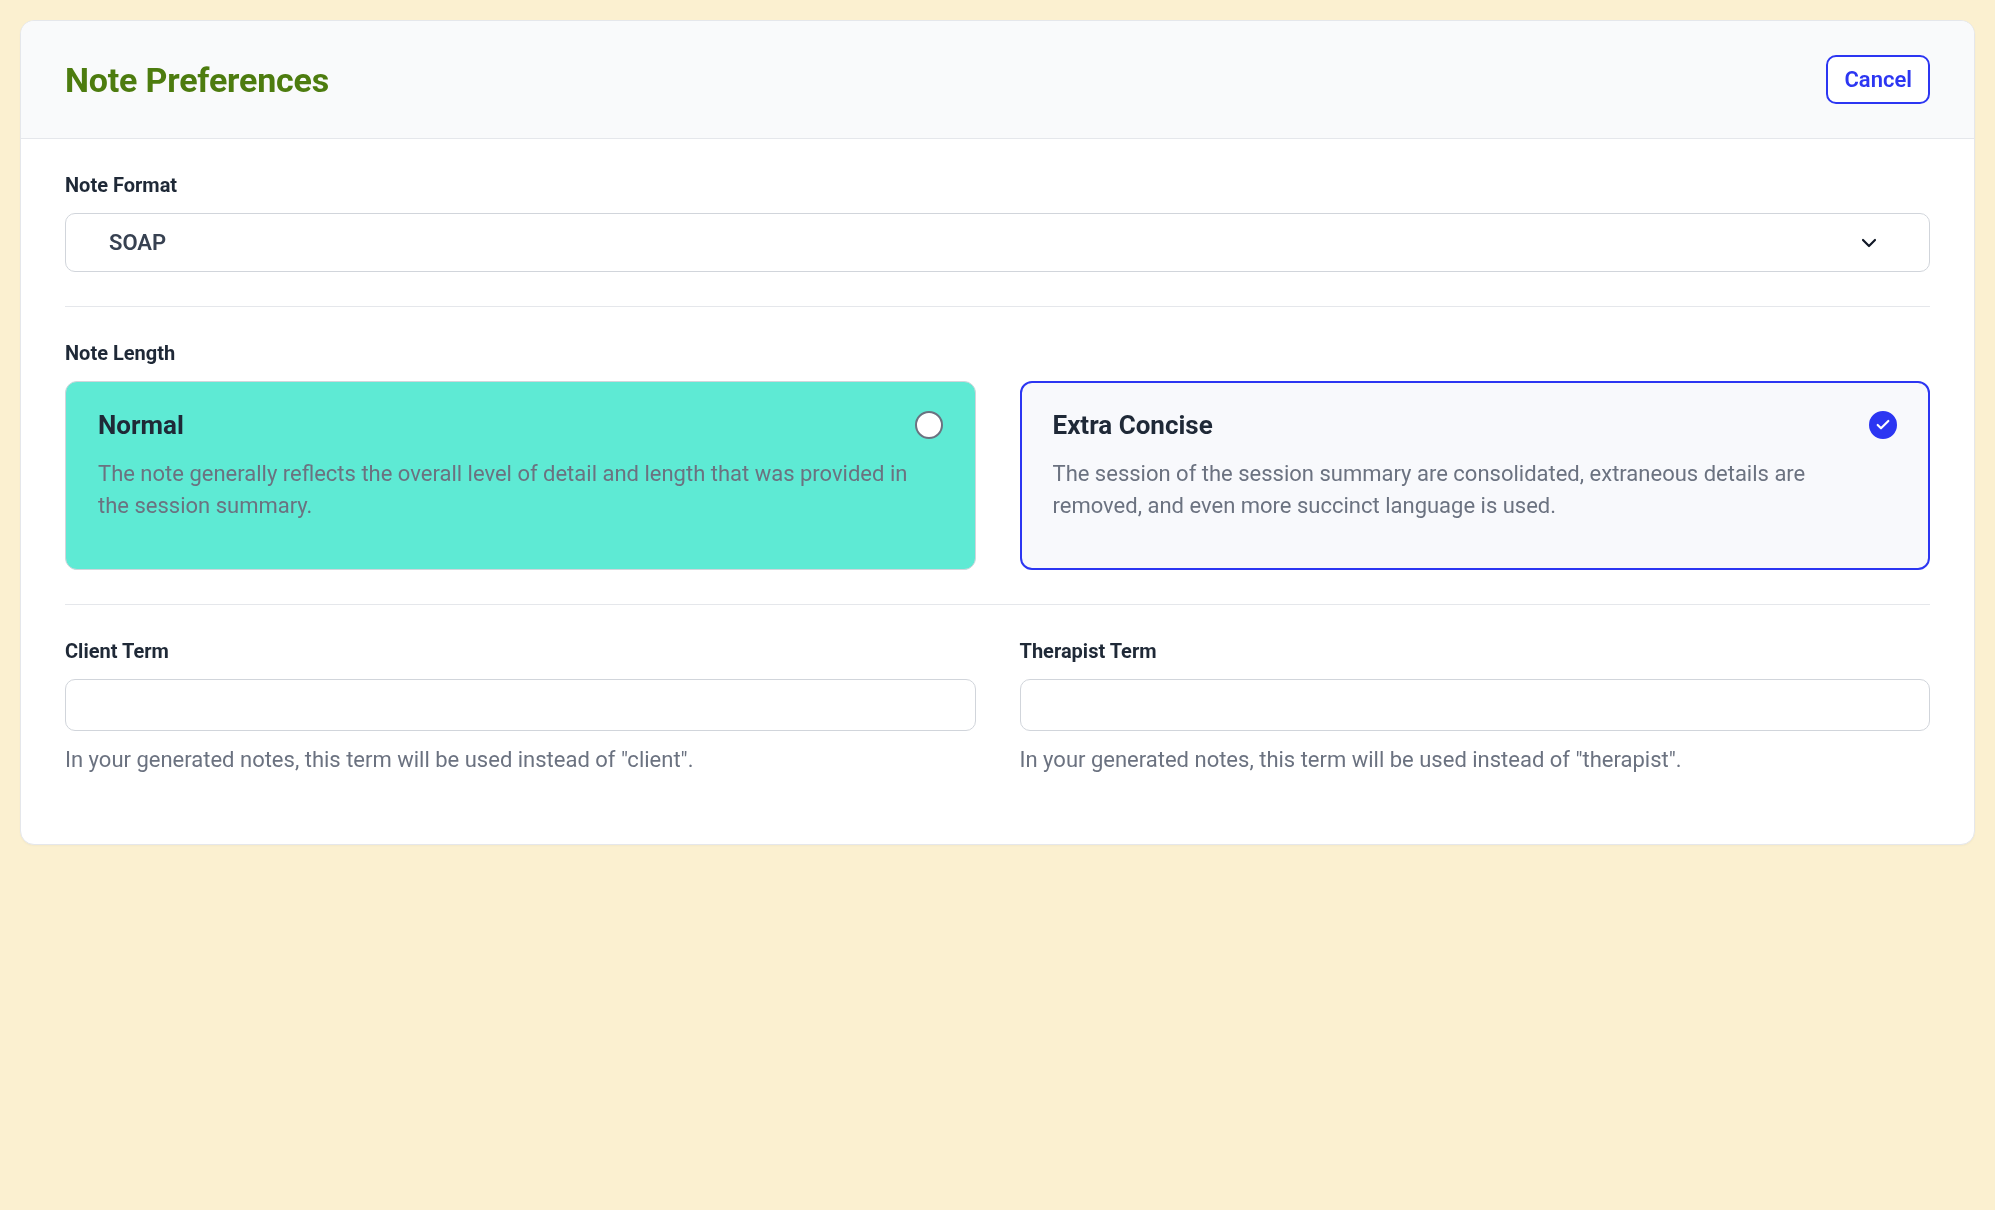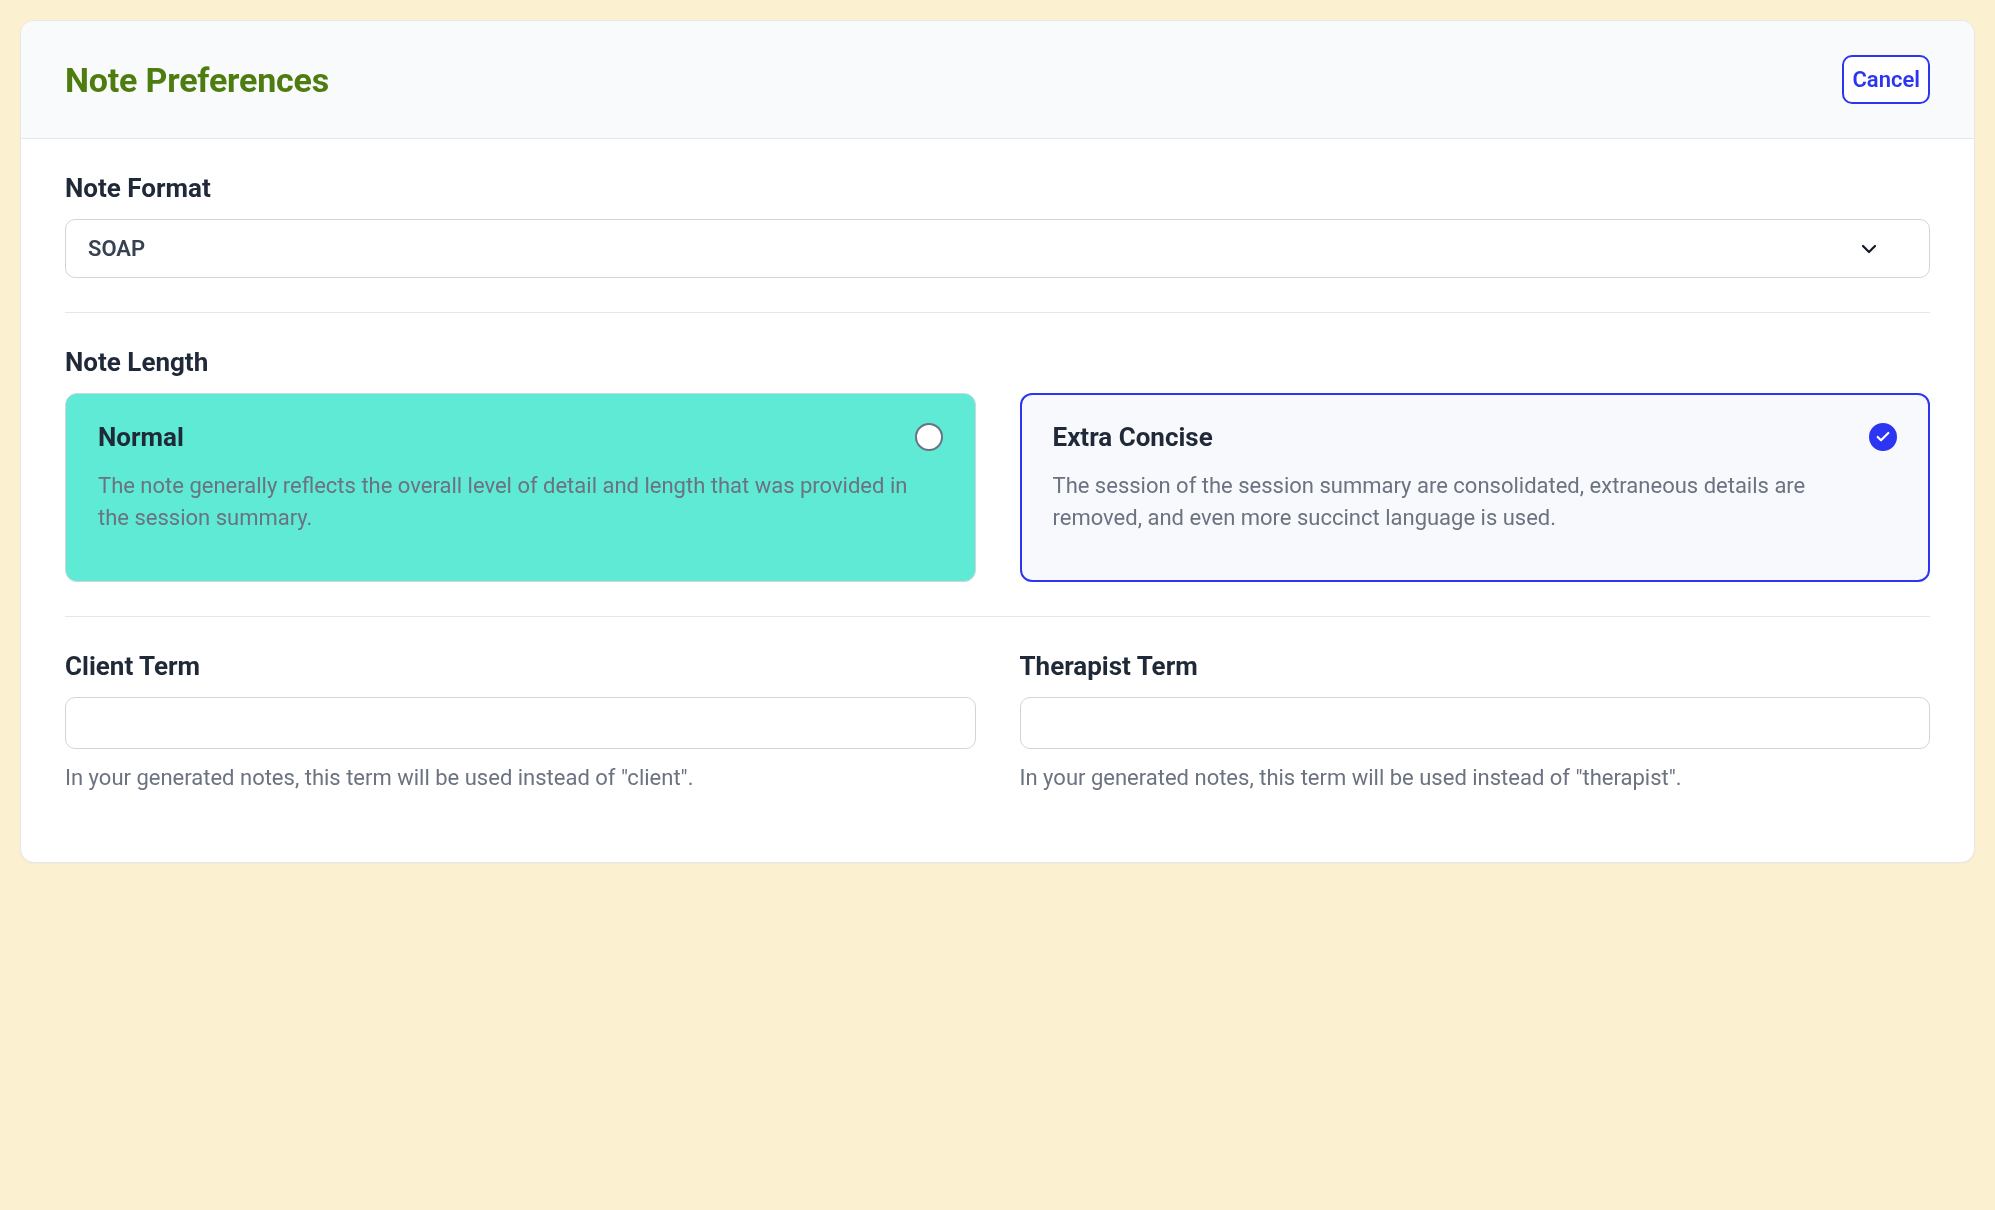--- a/index.html
+++ b/index.html
@@ -37,45 +37,45 @@
       font-family: inherit;
       cursor: pointer;
       border-radius: 10px;
       font-size: 22px;
       font-weight: 600;
     }
     .btn-outline {
       background: #ffffff;
       border: 2px solid #2c36f2;
       color: #2c36f2;
-      padding: 10px 8px;
+      padding: 10px 16px;
     }
     .btn-primary {
       width: 100%;
       background: #3c3ff2;
       color: #ffffff;
       border: none;
       padding: 22px 20px;
       font-size: 24px;
       font-weight: 700;
       border-radius: 12px;
     }
     .panel-body { padding: 34px 44px 36px 44px; }
     .section-label {
-      font-size: 26px;
+      font-size: 20px;
       font-weight: 700;
       color: #1f2937;
       margin-bottom: 16px;
     }
     .select-wrap { position: relative; }
     .select-display {
       width: 100%;
       border: 1px solid #d1d5db;
       border-radius: 10px;
-      padding: 16px 48px 16px 22px;
+      padding: 16px 48px 16px 43px;
       font-size: 22px;
       font-weight: 600;
       color: #374151;
       background: #ffffff;
       cursor: pointer;
       user-select: none;
       display: flex;
       align-items: center;
       justify-content: space-between;
     }

